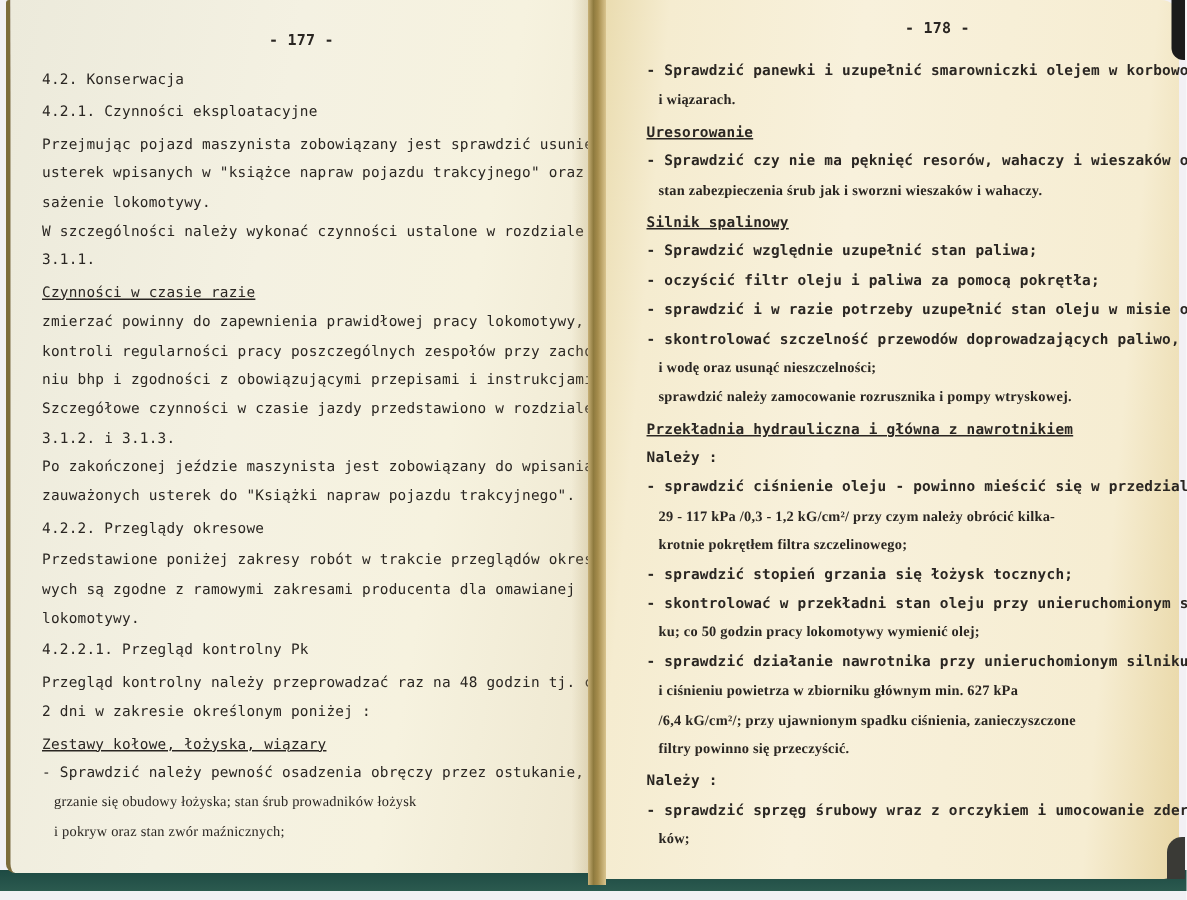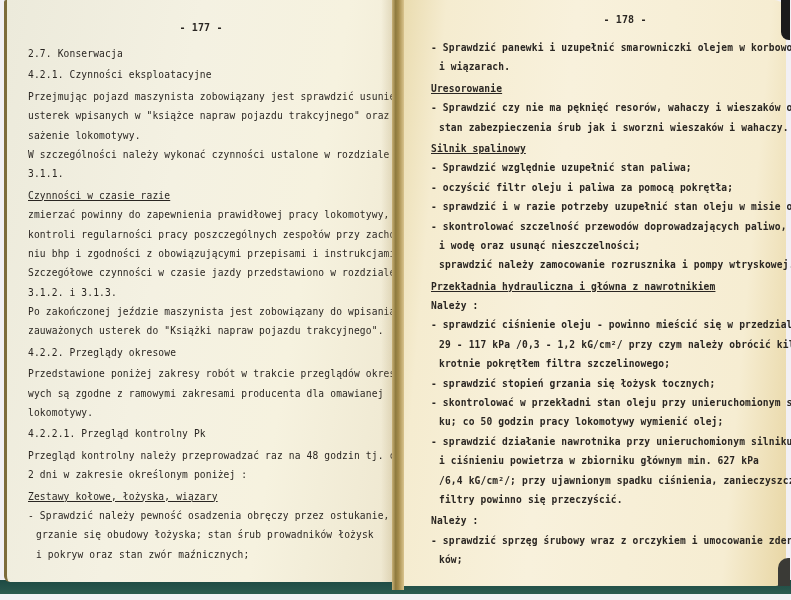--- a/index.html
+++ b/index.html
@@ -52,33 +52,33 @@
     .page-num {
       position: absolute; top: 22px; width: 100%; text-align: center;
       font-size: 10px; font-weight: bold;
     }
     .content { position: absolute; }
     .page-left .content { left: 21px; top: 44px; width: 360px; }
     .page-right .content { left: 27px; top: 38px; width: 345px; }
     .line { height: 19.4px; line-height: 19.4px; white-space: nowrap; }
     .gap { height: 2px; }
     .u { text-decoration: underline; }
-    .indent { padding-left: 8px; }
+    .indent { padding-left: 8px; font-family: Liberation Serif, serif; }
     .bold { font-weight: bold; }
   </style>
 </head>
 <body>
 
 <div class="spread">
   <div class="bottom-band"></div>
 
   <div class="page page-left">
     <div class="page-num">- 177 -</div>
     <div class="content">
-      <div class="line">2.7. Konserwacja</div>
+      <div class="line">4.2. Konserwacja</div>
       <div class="gap"></div>
       <div class="line">4.2.1. Czynności eksploatacyjne</div>
       <div class="gap"></div>
       <div class="line">Przejmując pojazd maszynista zobowiązany jest sprawdzić usunięcie</div>
       <div class="line">usterek wpisanych w "książce napraw pojazdu trakcyjnego" oraz wypo-</div>
       <div class="line">sażenie lokomotywy.</div>
       <div class="line">W szczególności należy wykonać czynności ustalone w rozdziale</div>
       <div class="line">3.1.1.</div>
       <div class="gap"></div>
       <div class="line u">Czynności w czasie razie</div>

